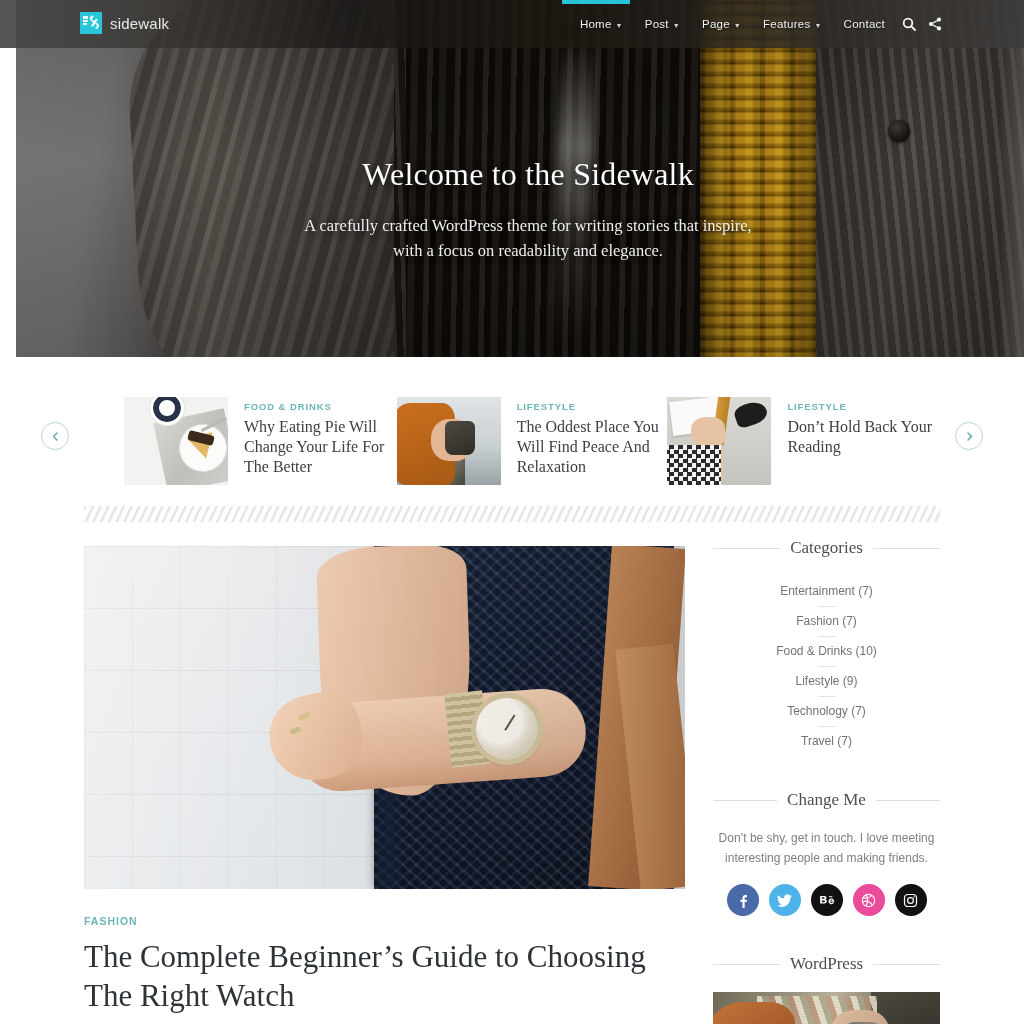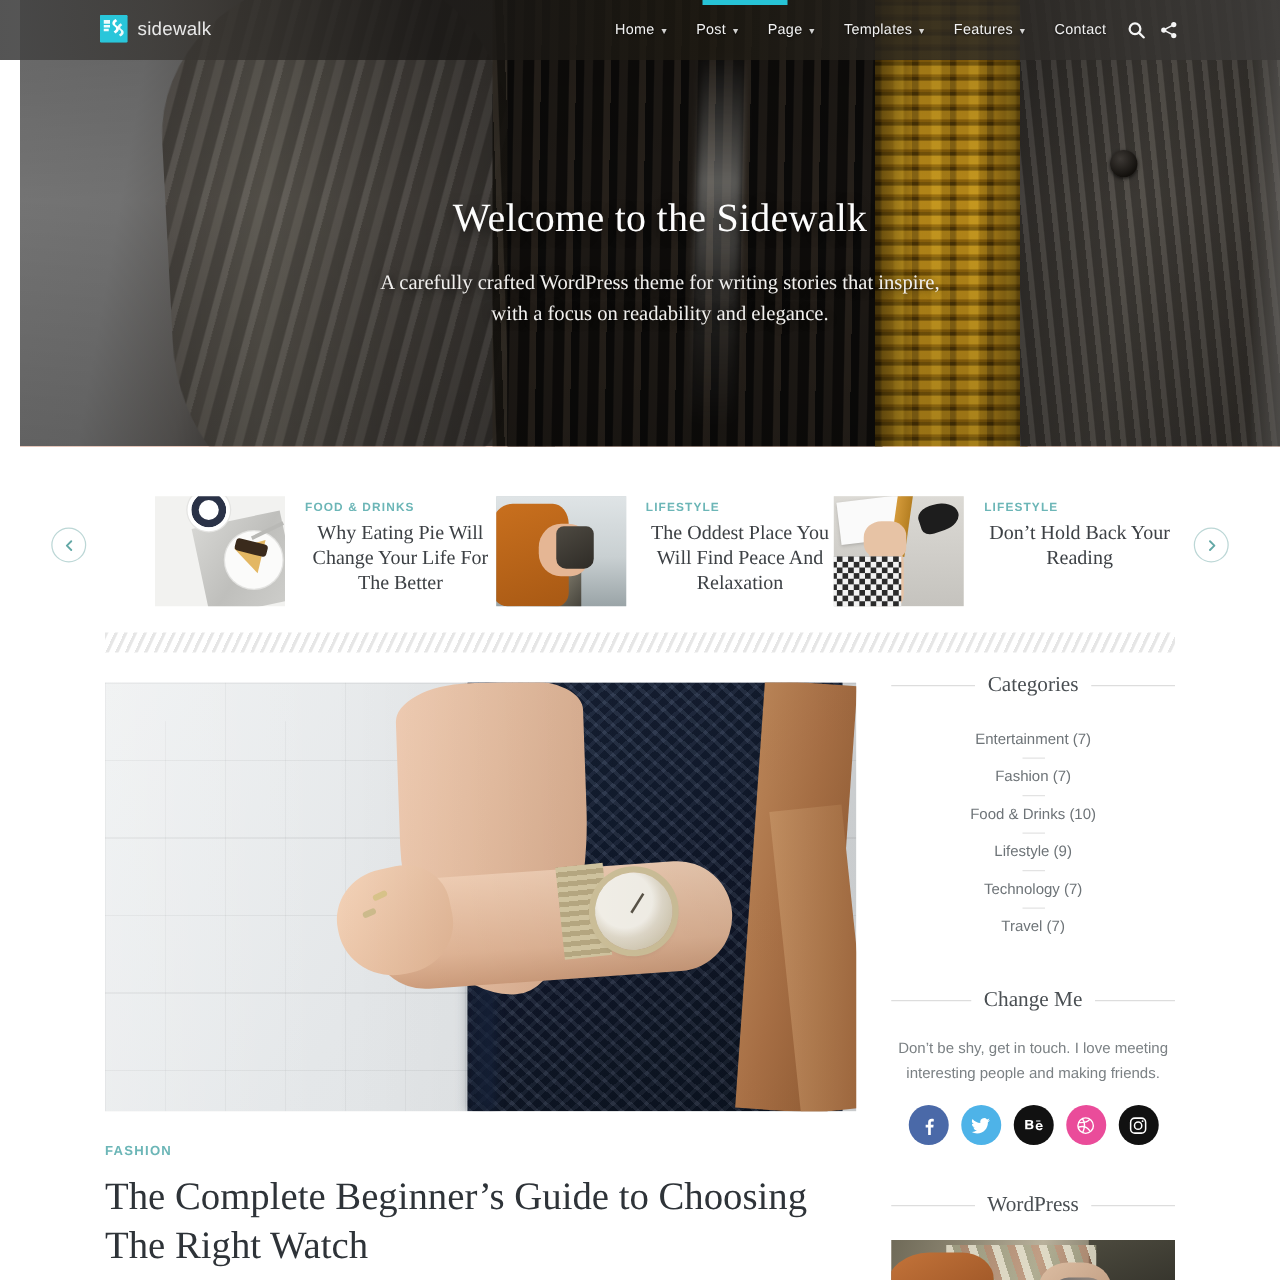--- a/index.html
+++ b/index.html
@@ -195,21 +195,21 @@
     width: 104px; height: 88px; flex: none; overflow: hidden;
     background: #e9e9e9; position: relative;
   }
   .car-body { padding-top: 4px; }
   .car-cat {
     font-size: 9.5px; letter-spacing: .9px; font-weight: 700;
     color: #6cb6b7; text-transform: uppercase; margin-bottom: 5px;
   }
   .car-title {
     font-family: "Liberation Serif", serif;
-    font-size: 16px; line-height: 20px; color: #3d4145; font-weight: 400; text-align: center;
+    font-size: 16px; line-height: 20px; color: #3d4145; font-weight: 400;
   }
 
   
   .t1 { background: #f2f2f0; }
   .t1 .bowl { position: absolute; left: 26px; top: -6px; width: 34px; height: 34px; border-radius: 50%; background:#fff; border:3px solid #fff; box-shadow: inset 0 0 0 6px #2a3247, 0 0 0 1px #e4e4e2; }
   .t1 .cloth { position: absolute; left: 36px; top: 18px; width: 72px; height: 72px; background: linear-gradient(135deg,#d6d6d3,#bfbfbc 50%, #cfcfcc); transform: rotate(-12deg); }
   .t1 .plate { position: absolute; left: 56px; top: 28px; width: 46px; height: 46px; border-radius: 50%; background:#fbfbfa; box-shadow: 0 0 0 1px #e2e2e0; }
   .t1 .slice { position: absolute; left: 66px; top: 38px; width: 0; height: 0; border-left: 13px solid transparent; border-right: 13px solid transparent; border-bottom: 24px solid #e3b763; transform: rotate(165deg); }
   .t1 .crust { position: absolute; left: 64px; top: 36px; width: 26px; height: 10px; background:#3a2a1c; border-radius: 3px; transform: rotate(14deg); }
   .t1 .fork { position: absolute; left: 76px; top: 26px; width: 28px; height: 3px; background:#b9b9b6; transform: rotate(-26deg); }
@@ -425,24 +425,20 @@
         <div class="nav-item">
           <span>Home</span>
           <span class="caret">▼</span>
         </div>
         <div class="nav-item">
           <span>Post</span>
           <span class="caret">▼</span>
         </div>
         <div class="nav-item">
           <span>Page</span>
-          <span class="caret">▼</span>
-        </div>
-        <div class="nav-item">
-          <span>Templates</span>
           <span class="caret">▼</span>
         </div>
         <div class="nav-item">
           <span>Features</span>
           <span class="caret">▼</span>
         </div>
         <div class="nav-item">
           <span>Contact</span>
         </div>
         <div class="nav-icon">

